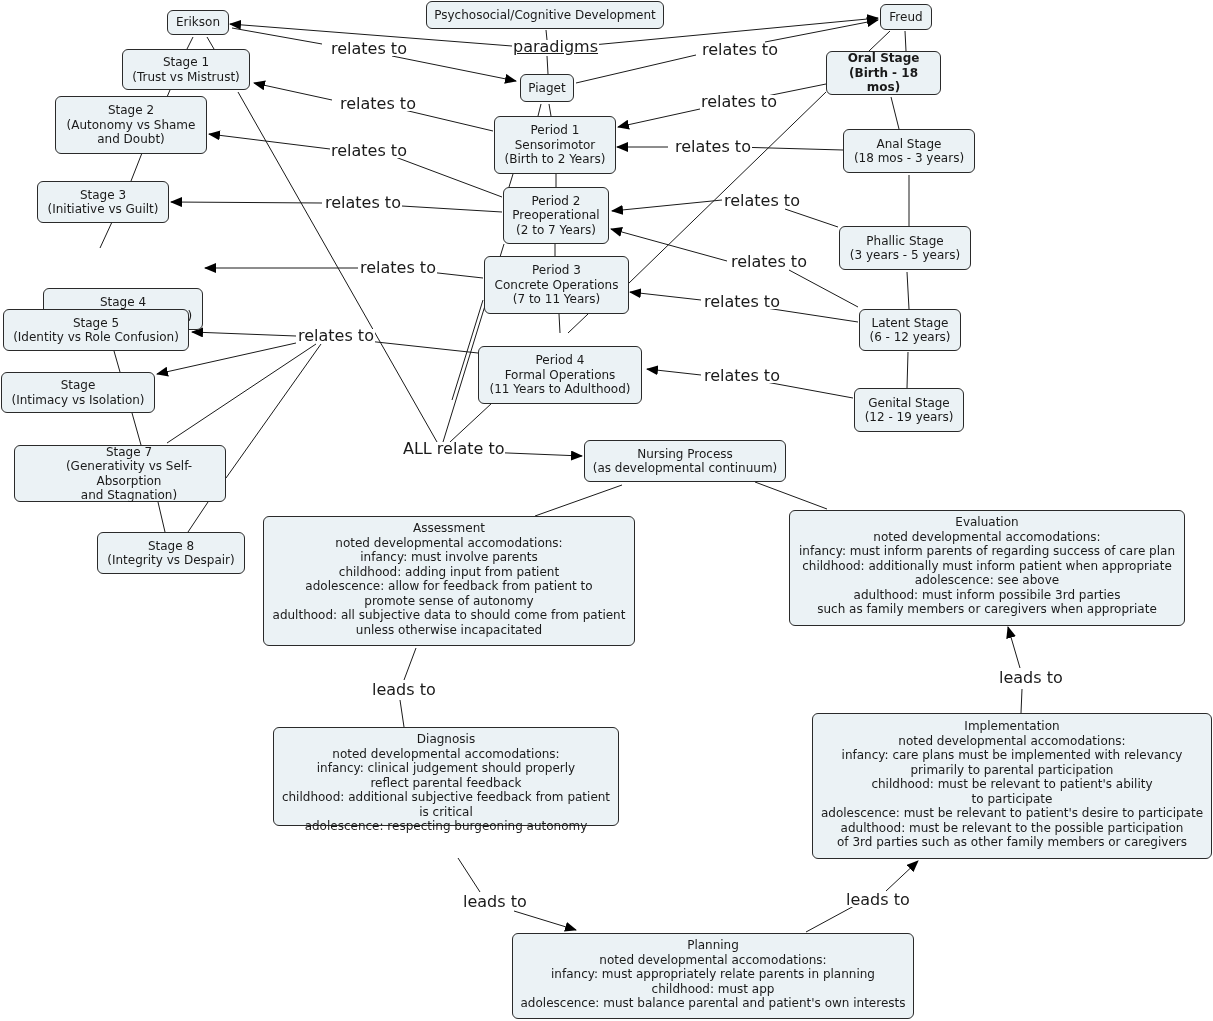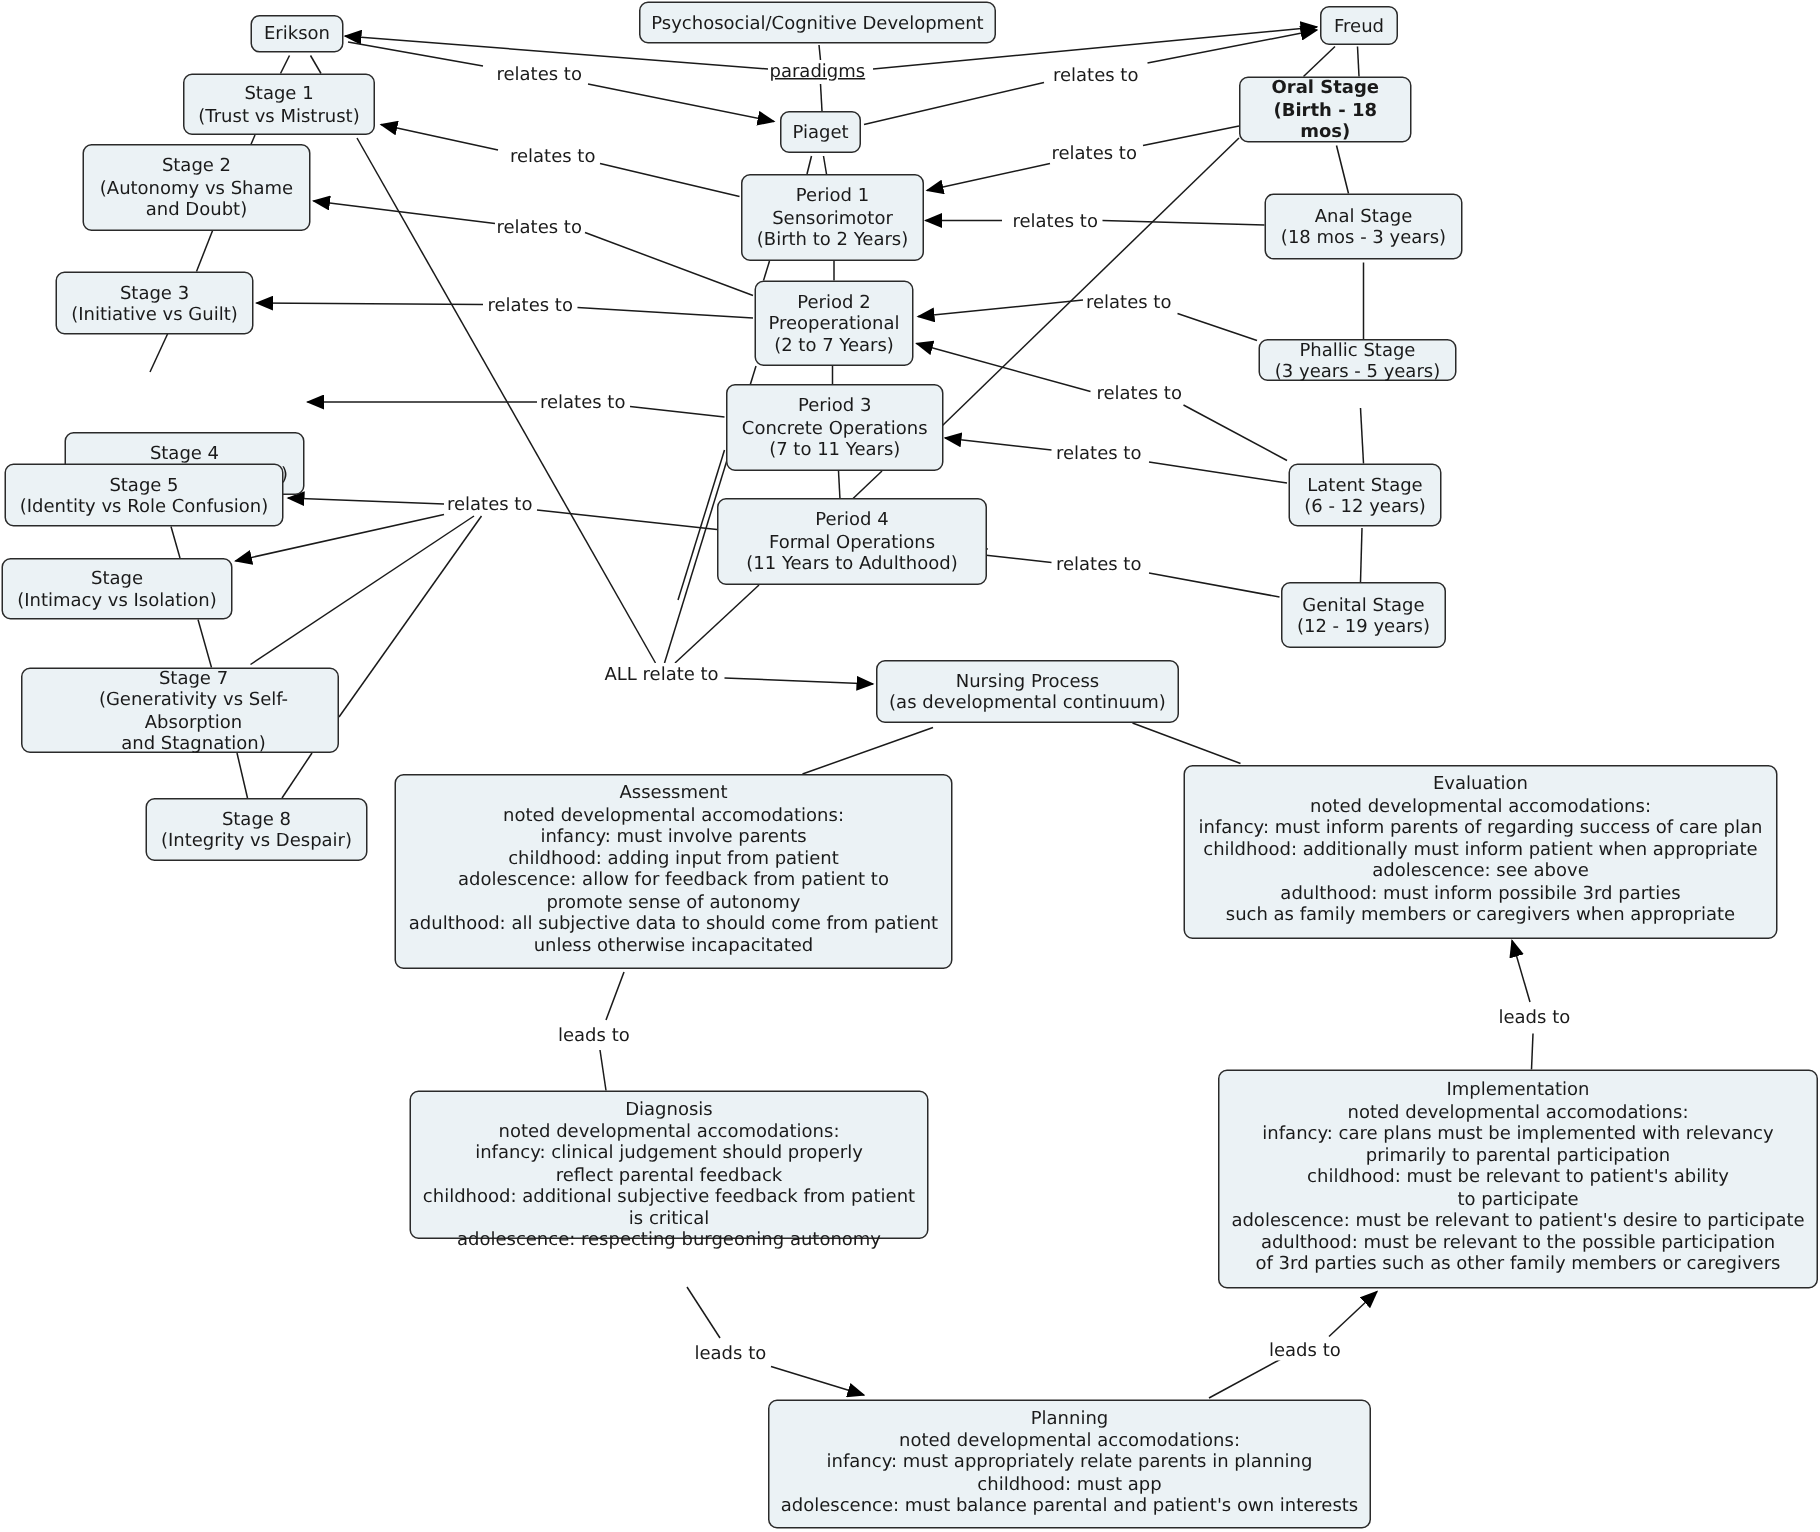--- a/index.html
+++ b/index.html
@@ -5,21 +5,21 @@
   html, body { margin: 0; padding: 0; background: #ffffff; }
   body { width: 1213px; height: 1021px; position: relative; overflow: hidden;
          font-family: "DejaVu Sans", sans-serif; font-size: 12px; color: #1a1a1a; }
   #links { position: absolute; left: 0; top: 0; width: 1213px; height: 1021px; }
   .node { position: absolute; box-sizing: border-box; background: #ebf2f5;
           border: 1px solid #2a2a2a; border-radius: 6px; text-align: center;
           line-height: 14.5px; padding: 3px 4px; white-space: pre-line;
           display: flex; align-items: center; justify-content: center; cursor: pointer; }
   .node.top { align-items: flex-start; }
   .lbl { position: absolute; background: #ffffff; white-space: nowrap; line-height: 14px;
-         padding: 0 1px; font-size: 12px; }
+         padding: 0 1px; font-size: 16px; }
 </style>
 </head>
 <body>
 
 <svg id="links" xmlns="http://www.w3.org/2000/svg">
   <defs>
     <marker id="arr" markerWidth="12" markerHeight="10" refX="11" refY="5" orient="auto" markerUnits="userSpaceOnUse">
       <path d="M0,0 L12,5 L0,10 Z" fill="#000"></path>
     </marker>
   </defs>
@@ -137,29 +137,29 @@
 
 <div class="node" style="left:494px;top:116px;width:122px;height:58px;">Period 1
 Sensorimotor
 (Birth to 2 Years)</div>
 <div class="node" style="left:503px;top:187px;width:106px;height:57px;">Period 2
 Preoperational
 (2 to 7 Years)</div>
 <div class="node" style="left:484px;top:256px;width:145px;height:58px;">Period 3
 Concrete Operations
 (7 to 11 Years)</div>
-<div class="node" style="left:478px;top:332px;width:180px;height:58px;">Period 4
+<div class="node" style="left:478px;top:346px;width:164px;height:58px;">Period 4
 Formal Operations
 (11 Years to Adulthood)</div>
 
 <div class="node" style="left:826px;top:51px;width:115px;height:44px;font-weight:bold;">Oral Stage
 (Birth - 18 mos)</div>
 <div class="node" style="left:843px;top:129px;width:132px;height:44px;">Anal Stage
 (18 mos - 3 years)</div>
-<div class="node" style="left:839px;top:226px;width:132px;height:28px;">Phallic Stage
+<div class="node" style="left:839px;top:226px;width:132px;height:44px;">Phallic Stage
 (3 years - 5 years)</div>
 <div class="node" style="left:859px;top:309px;width:102px;height:42px;">Latent Stage
 (6 - 12 years)</div>
 <div class="node" style="left:854px;top:388px;width:110px;height:44px;">Genital Stage
 (12 - 19 years)</div>
 
 <div class="node" style="left:584px;top:440px;width:202px;height:42px;">Nursing Process
 (as developmental continuum)</div>
 
 <div class="node top" style="left:263px;top:516px;width:372px;height:130px;padding-top:4px;">Assessment

